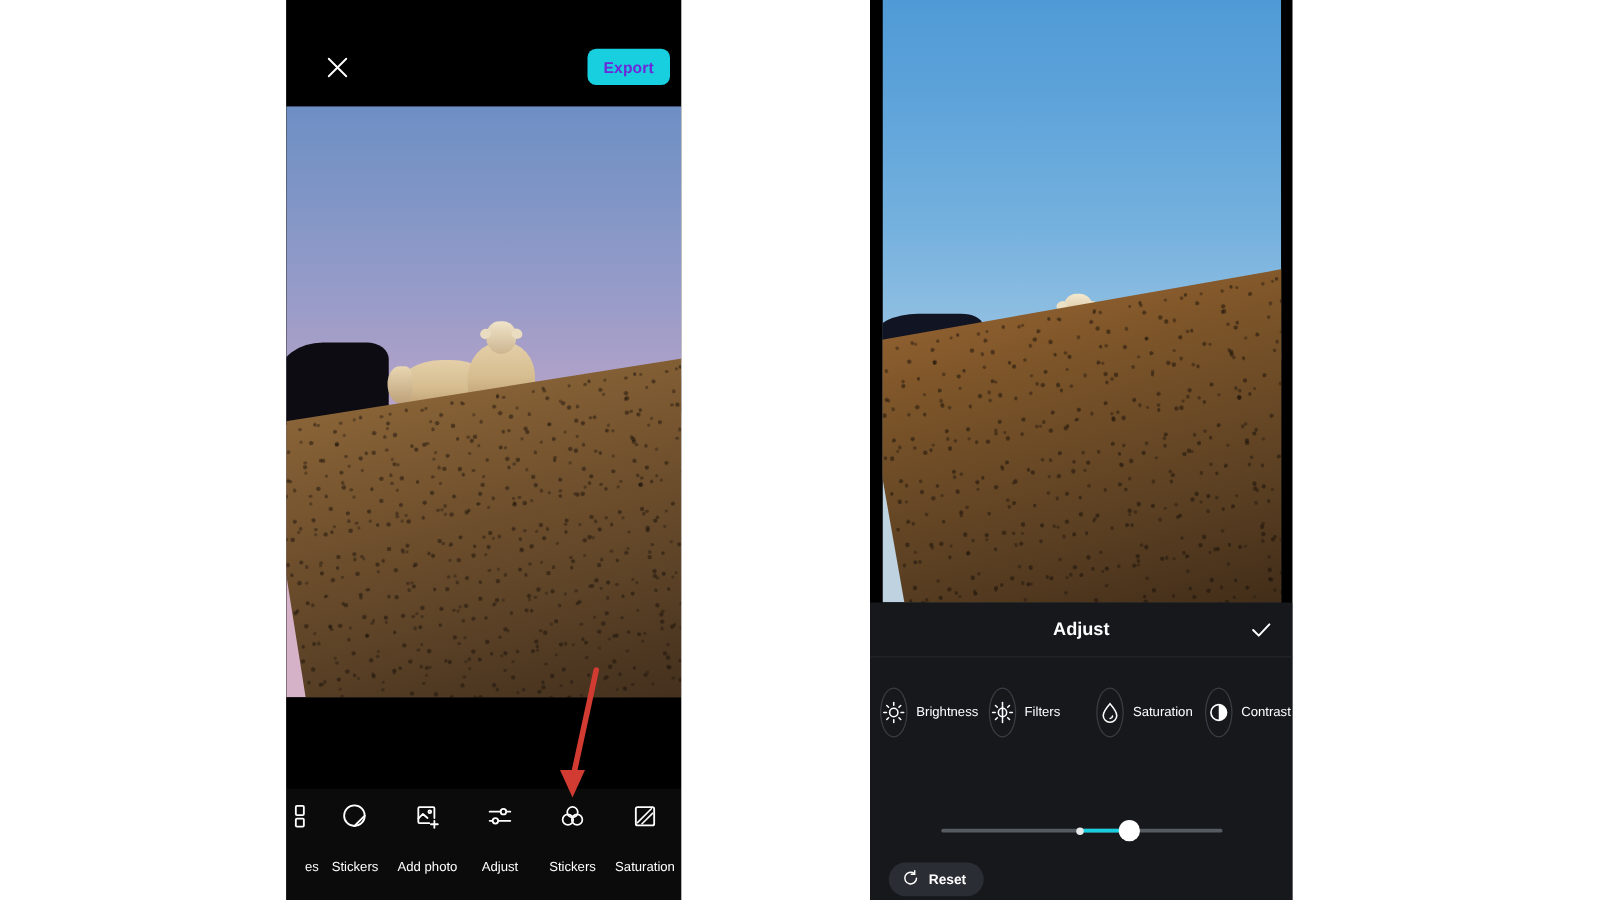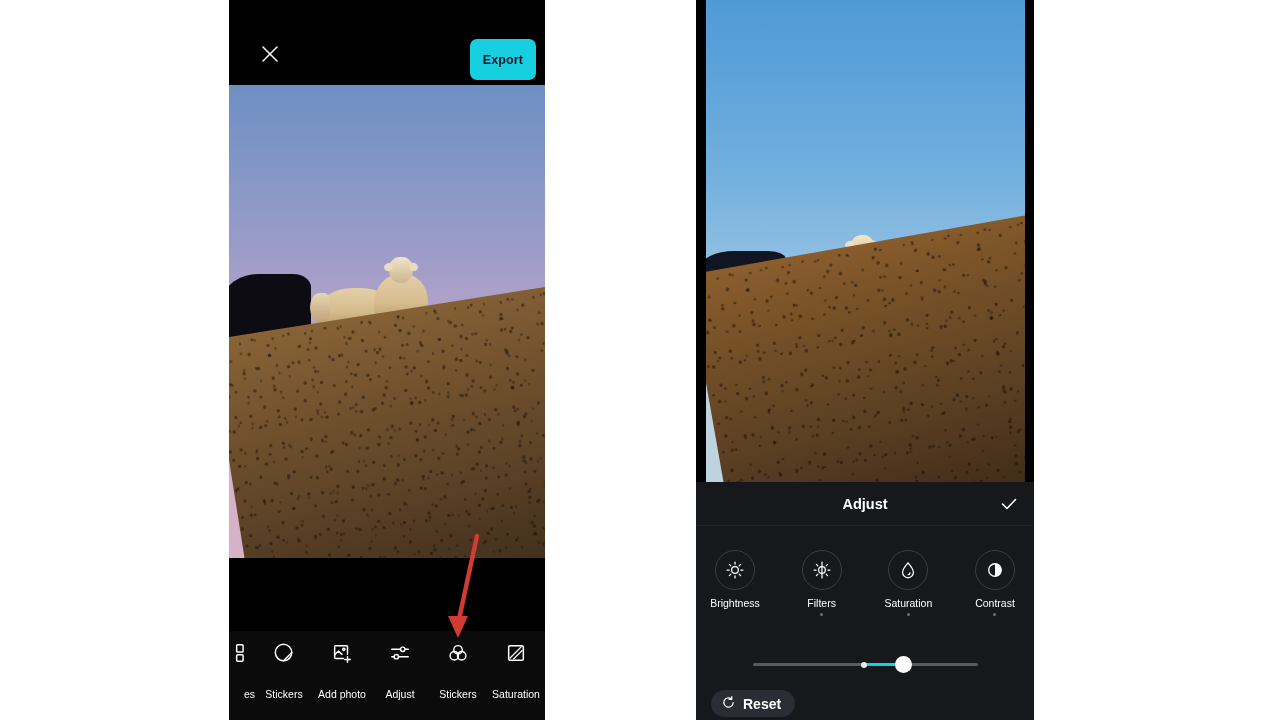--- a/index.html
+++ b/index.html
@@ -20,22 +20,22 @@
     position:absolute; left:0; top:0; width:100%; height:85px;
     background:#000;
   }
   .close-btn {
     position:absolute; left:21px; top:34px; width:40px; height:40px;
     display:flex; align-items:center; justify-content:center;
     cursor:pointer;
   }
   .export-btn {
     position:absolute; right:9px; top:39px;
-    height:41px; padding:0 13px;
-    background:#18cfe0; color:#0f172a;
+    height:29px; padding:0 13px;
+    background:#18cfe0; color:#6d28d9;
     border-radius:7px; border:none;
     font-size:12.5px; font-weight:bold; letter-spacing:.1px;
     display:flex; align-items:center; justify-content:center;
     cursor:pointer;
     font-family:"Liberation Sans", sans-serif;
   }
 
   
   .l-photo {
     position:absolute; left:0; top:85px; width:316px; height:473px;
@@ -232,21 +232,21 @@
   .adjust-done {
     position:absolute; right:10px; top:50%; transform:translateY(-50%);
     width:30px; height:30px; display:flex; align-items:center; justify-content:center;
     cursor:pointer;
   }
   .adj-row {
     display:flex; justify-content:space-between;
     padding:24px 8px 0 8px;
   }
   .adj-item {
-    width:62px; display:flex; flex-direction:column; align-items:center; gap:7px;
+    width:62px; display:flex; flex-direction:row; align-items:center; gap:7px;
     cursor:pointer;
   }
   .adj-circle {
     width:40px; height:40px; border-radius:50%;
     border:1px solid #3a3d43;
     display:flex; align-items:center; justify-content:center;
     color:#fff;
   }
   .adj-lbl { font-size:10.5px; color:#fff; white-space:nowrap; }
   .adj-dot { width:3px; height:3px; border-radius:50%; background:#6d7076; margin-top:-3px; }
@@ -270,21 +270,21 @@
   .slider-thumb {
     position:absolute; left:67%; top:-0.5px; width:17px; height:17px;
     margin-left:-8.5px; border-radius:50%; background:#fff;
     cursor:pointer;
   }
   .reset-btn {
     position:absolute; left:15px; top:208px;
     height:27px; padding:0 14px 0 10px;
     background:#2a2d33; border:none; border-radius:14px;
     display:flex; align-items:center; gap:7px;
-    color:#fff; font-size:14px; font-weight:bold;
+    color:#fff; font-size:11px; font-weight:bold;
     cursor:pointer;
     font-family:"Liberation Sans", sans-serif;
   }
 </style>
 </head>
 <body>
 
 <div class="stage">
 
   <div class="panel-left">

